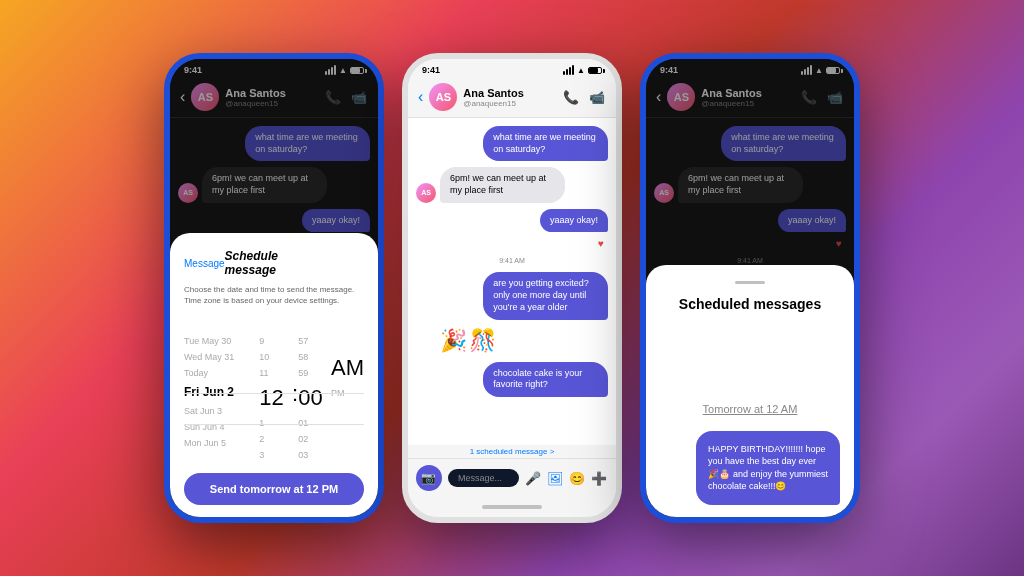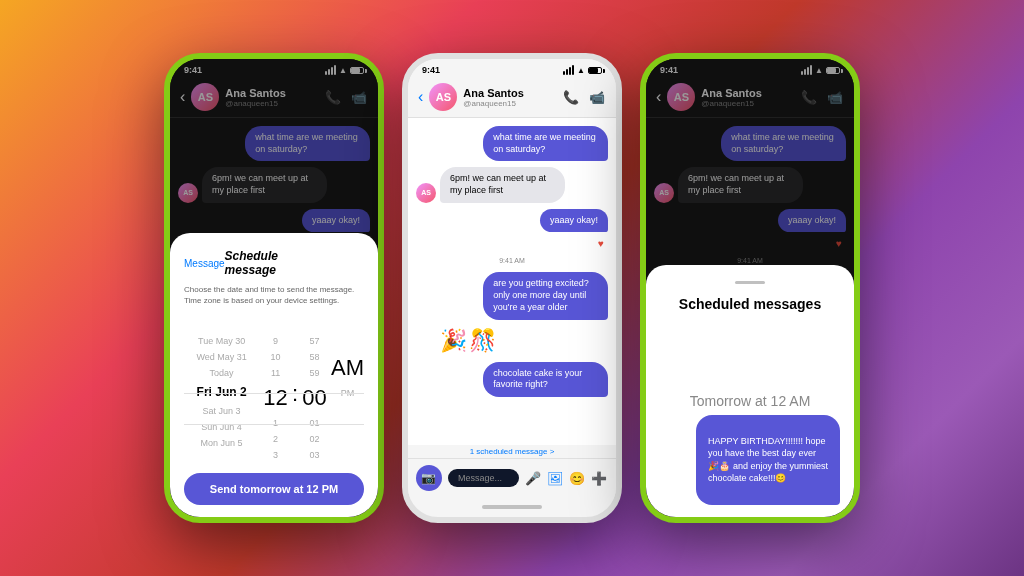--- a/index.html
+++ b/index.html
@@ -14,21 +14,21 @@
       justify-content: center;
       gap: 18px;
     }
 
     
     .phone {
       width: 220px;
       height: 470px;
       background: #1a1a1a;
       border-radius: 36px;
-      border: 6px solid #84cc16;
+      border: 6px solid #1d4ed8;
       overflow: hidden;
       position: relative;
       box-shadow: 0 20px 60px rgba(0,0,0,0.5);
       flex-shrink: 0;
     }
 
     .phone.light {
       background: #f5f5f5;
       border-color: #e0e0e0;
     }
@@ -313,21 +313,20 @@
       display: flex;
       flex-direction: column;
       align-items: center;
       width: 55px;
     }
 
     .picker-item {
       font-size: 9px;
       color: #aaa;
       padding: 3px 0;
-      text-align: center;
       width: 100%;
     }
 
     .picker-item.selected {
       font-size: 22px;
       font-weight: 300;
       color: #000;
       padding: 4px 0;
     }
 
@@ -385,30 +384,31 @@
       color: #000;
       text-align: center;
       margin-bottom: 16px;
     }
 
     .scheduled-msg {
       margin-top: auto;
     }
 
     .scheduled-time {
-      font-size: 14px;
+      font-size: 11px;
       color: #888;
       text-align: center;
-      margin-bottom: 6px;
+      margin-bottom: 16px;
+      text-decoration: underline;
     }
 
     .scheduled-bubble {
       background: #5856d6;
       color: #fff;
-      padding: 20px 12px;
+      padding: 12px 12px;
       border-radius: 16px;
       border-bottom-right-radius: 4px;
       font-size: 9px;
       line-height: 1.4;
       margin-left: auto;
       max-width: 80%;
     }
 
     
     .dim-overlay {

